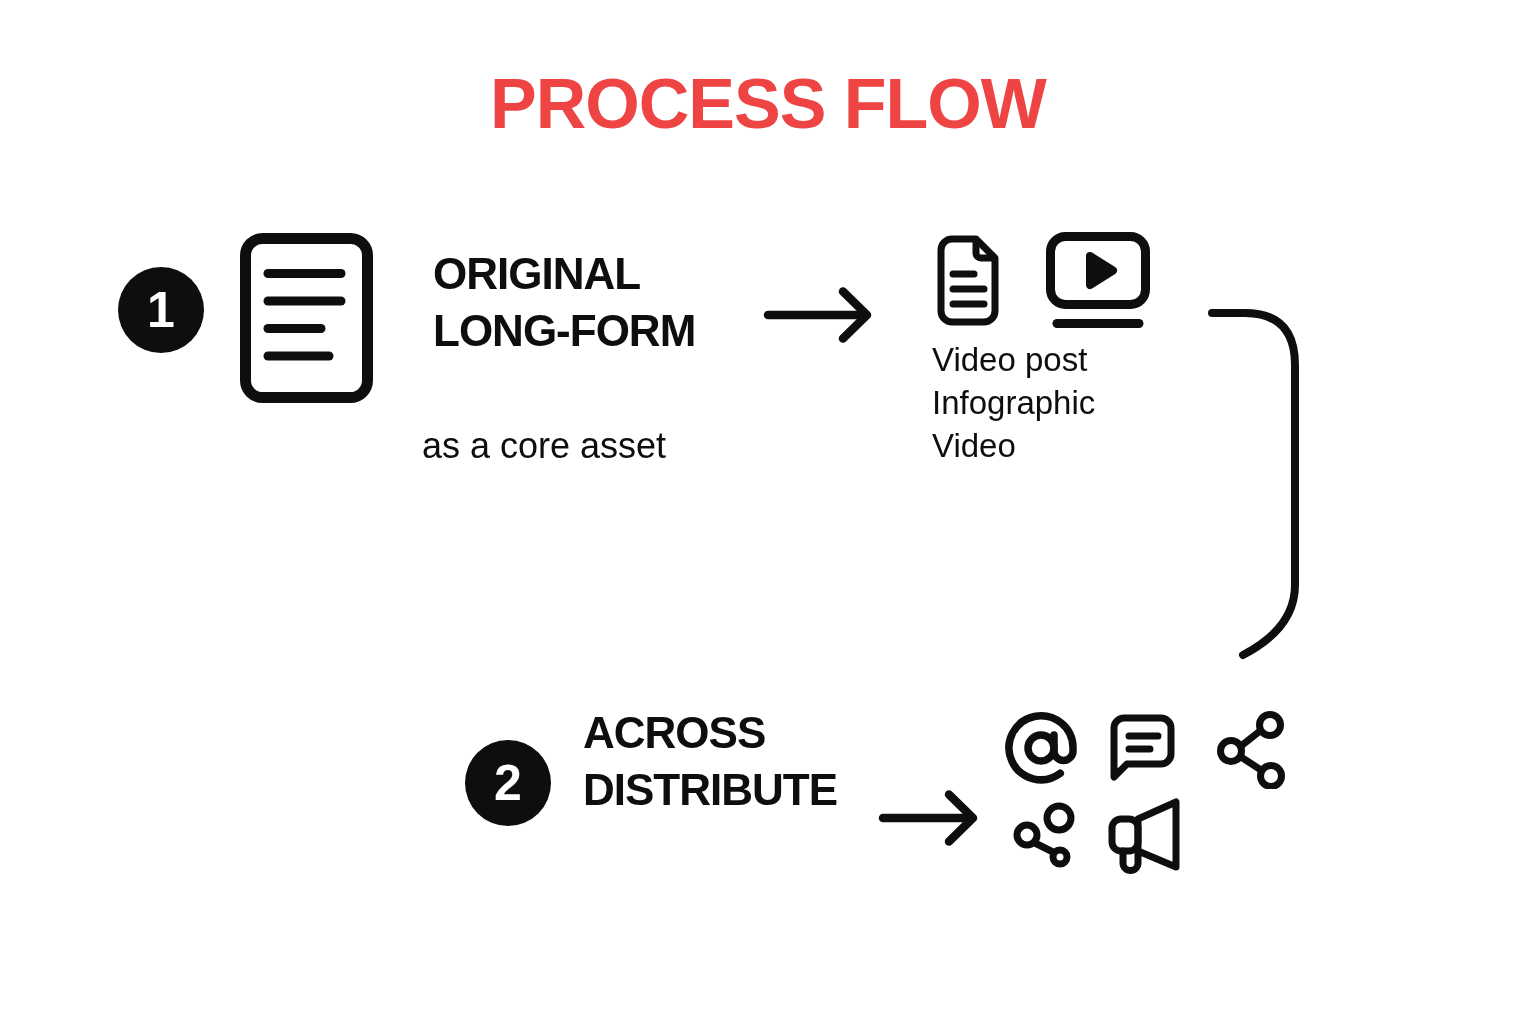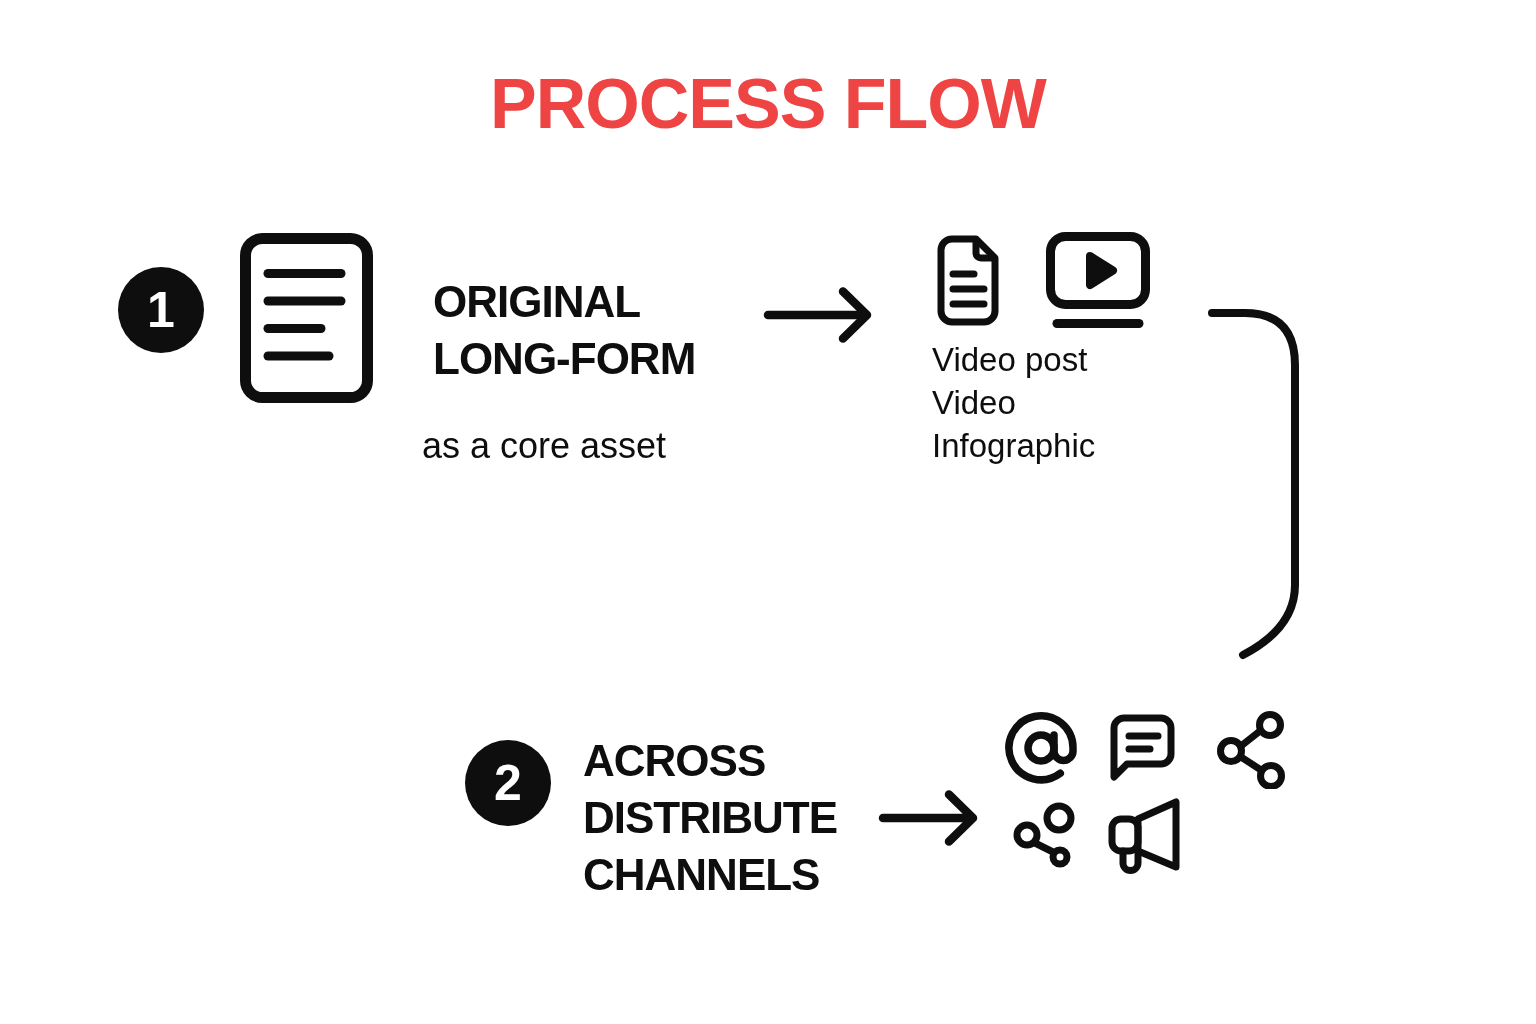--- a/index.html
+++ b/index.html
@@ -12,21 +12,21 @@
     text-align:center; font-size:70px; font-weight:700; letter-spacing:-1px;
     color:#ef4444;
   }
   .badge {
     position:absolute; width:86px; height:86px; border-radius:50%;
     background:#0e0e0e; color:#ffffff; display:flex; align-items:center;
     justify-content:center; font-size:50px; font-weight:700;
   }
   .heading {
     position:absolute; font-weight:700; font-size:44px; line-height:57px;
-    letter-spacing:-1px; white-space:nowrap;margin-top:28px;
+    letter-spacing:-1px; white-space:nowrap;
   }
   .subtitle { position:absolute; font-size:36px; line-height:43px; }
   .outputs { position:absolute; font-size:33px; line-height:43px; }
   .icon { position:absolute; display:block; line-height:0; }
   svg { display:block; }
   .stroke { fill:none; stroke:#0e0e0e; stroke-linecap:round; stroke-linejoin:round; }
   .fill { fill:#0e0e0e; stroke:#0e0e0e; stroke-linejoin:round; }
 </style>
 </head>
 <body>
@@ -76,38 +76,37 @@
   <span class="icon" style="left:1045px; top:231px;">
     <svg width="106" height="100" viewBox="0 0 106 100">
       <rect class="stroke" x="5.5" y="5.5" width="95" height="68" rx="15" stroke-width="9"></rect>
       <path class="fill" stroke-width="8" d="M45 25 L68 39.5 L45 54 Z"></path>
       <path class="stroke" stroke-width="9" d="M12 92.5 H94"></path>
     </svg>
   </span>
 
   <div class="outputs" style="left:932px; top:338px;">
     <div>Video post</div>
+    <div>Infographic</div>
     <div>Video</div>
-    <div>Infographic</div>
   </div>
 
   <span class="icon" style="left:1200px; top:300px;">
     <svg width="110" height="370" viewBox="0 0 110 370">
       <path class="stroke" stroke-width="8" d="M12 13 H45 Q95 13 95 65 V285 Q95 328 43 355"></path>
     </svg>
   </span>
 
   <div class="badge" style="left:465px; top:740px;">
     <span>2</span>
   </div>
 
   <div class="heading" style="left:583px; top:704px;">
     <div>ACROSS</div>
     <div>DISTRIBUTE</div>
-    <div>CHANNELS</div>
   </div>
 
   <span class="icon" style="left:873px; top:783px;">
     <svg width="112" height="70" viewBox="0 0 112 70">
       <path class="stroke" stroke-width="8.5" d="M10 35 H92"></path>
       <path class="stroke" stroke-width="8.5" d="M76 11.5 L100 35 L76 58.5"></path>
     </svg>
   </span>
 
   <span class="icon" style="left:1003px; top:710px;">

